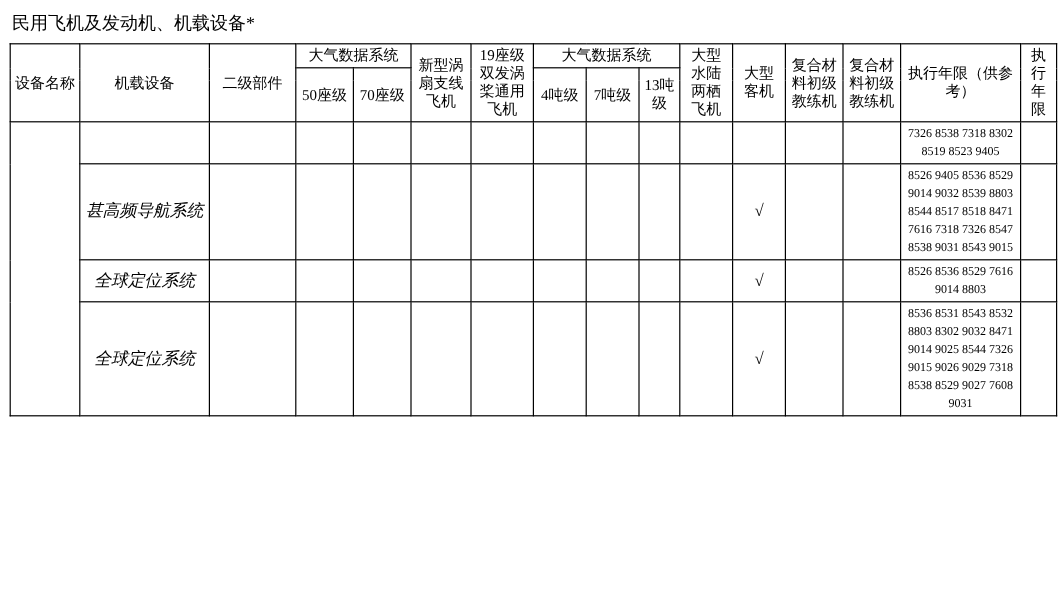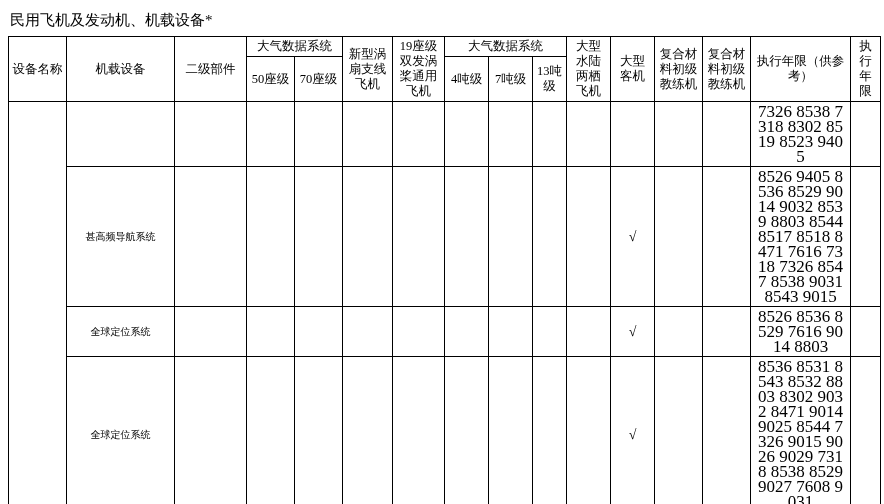--- a/index.html
+++ b/index.html
@@ -45,27 +45,28 @@
   th.hdr {
     font-size: 12.5px;
     line-height: 15px;
   }
   .v-narrow {
     line-height: 14px;
   }
   td.part-cell {
     text-align: left;
     padding-left: 6px;
-    font-size: 10px;
+    font-size: 14px;
     line-height: 17px;
+    font-style: italic;
   }
   td.code-cell {
     text-align: left;
     padding: 3px 4px 3px 5px;
-    font-size: 17px;
+    font-size: 10px;
     line-height: 17px;
     vertical-align: top;
   }
   td.mark-cell {
     font-size: 14px;
     line-height: 15px;
   }
   col.c-equip   { width: 58px; }
   col.c-l1      { width: 108px; }
   col.c-l2      { width: 72px; }

